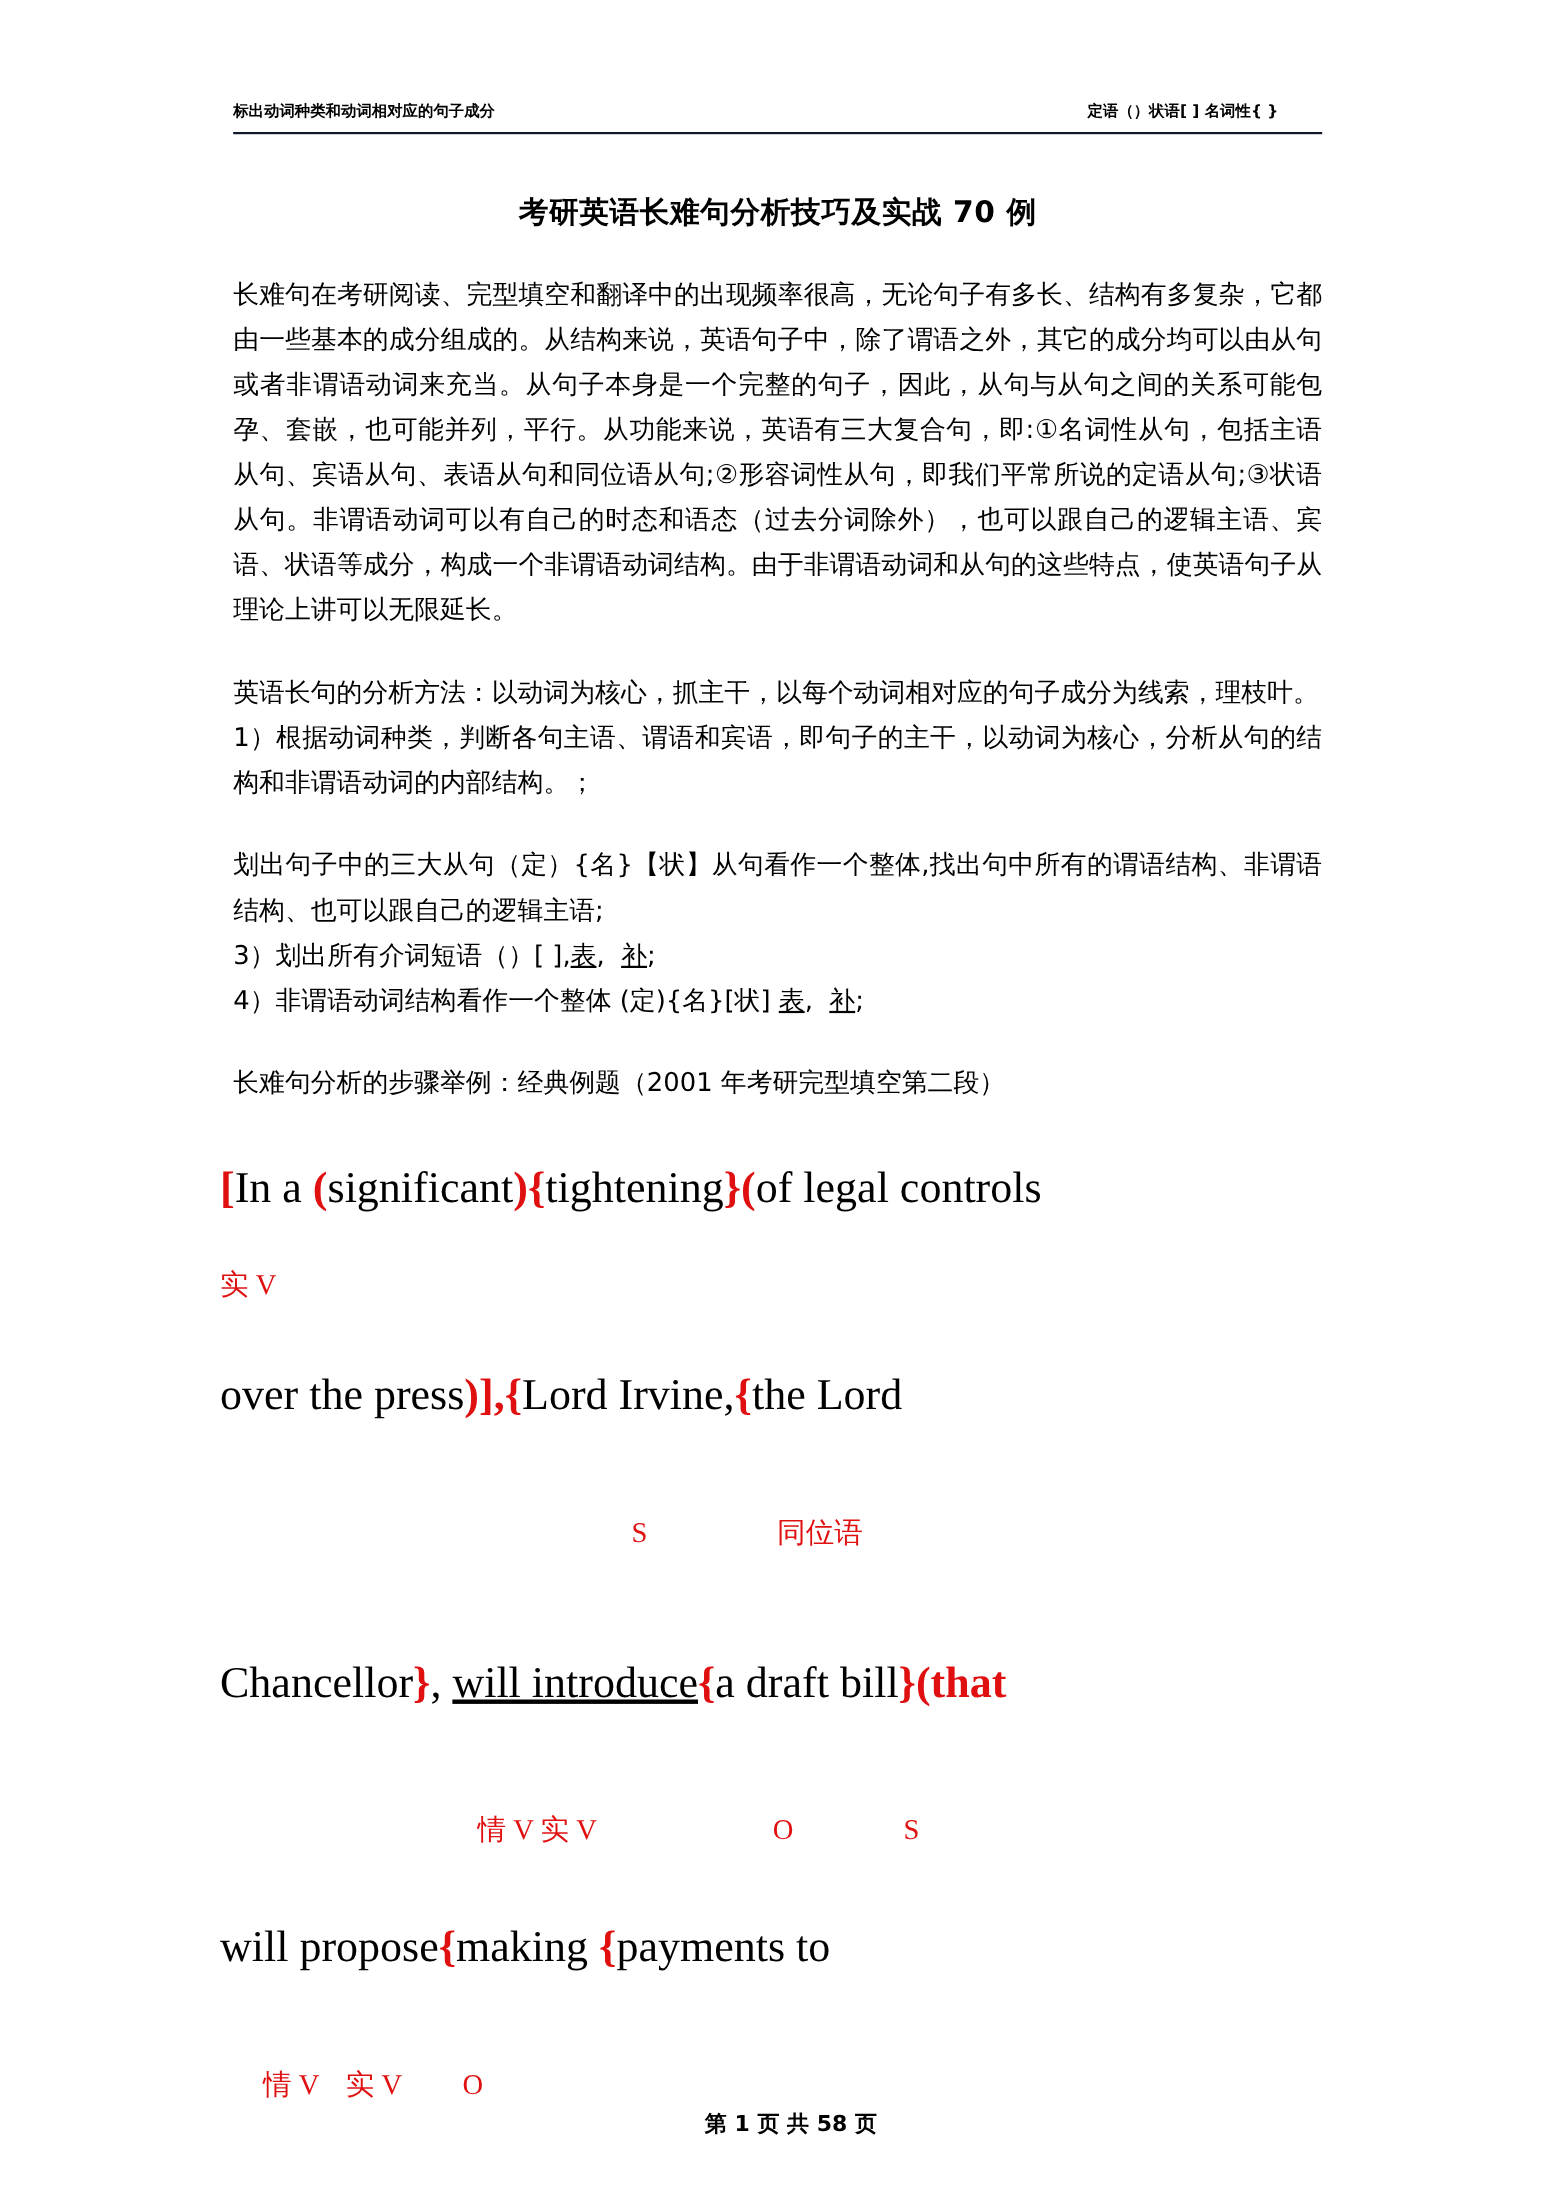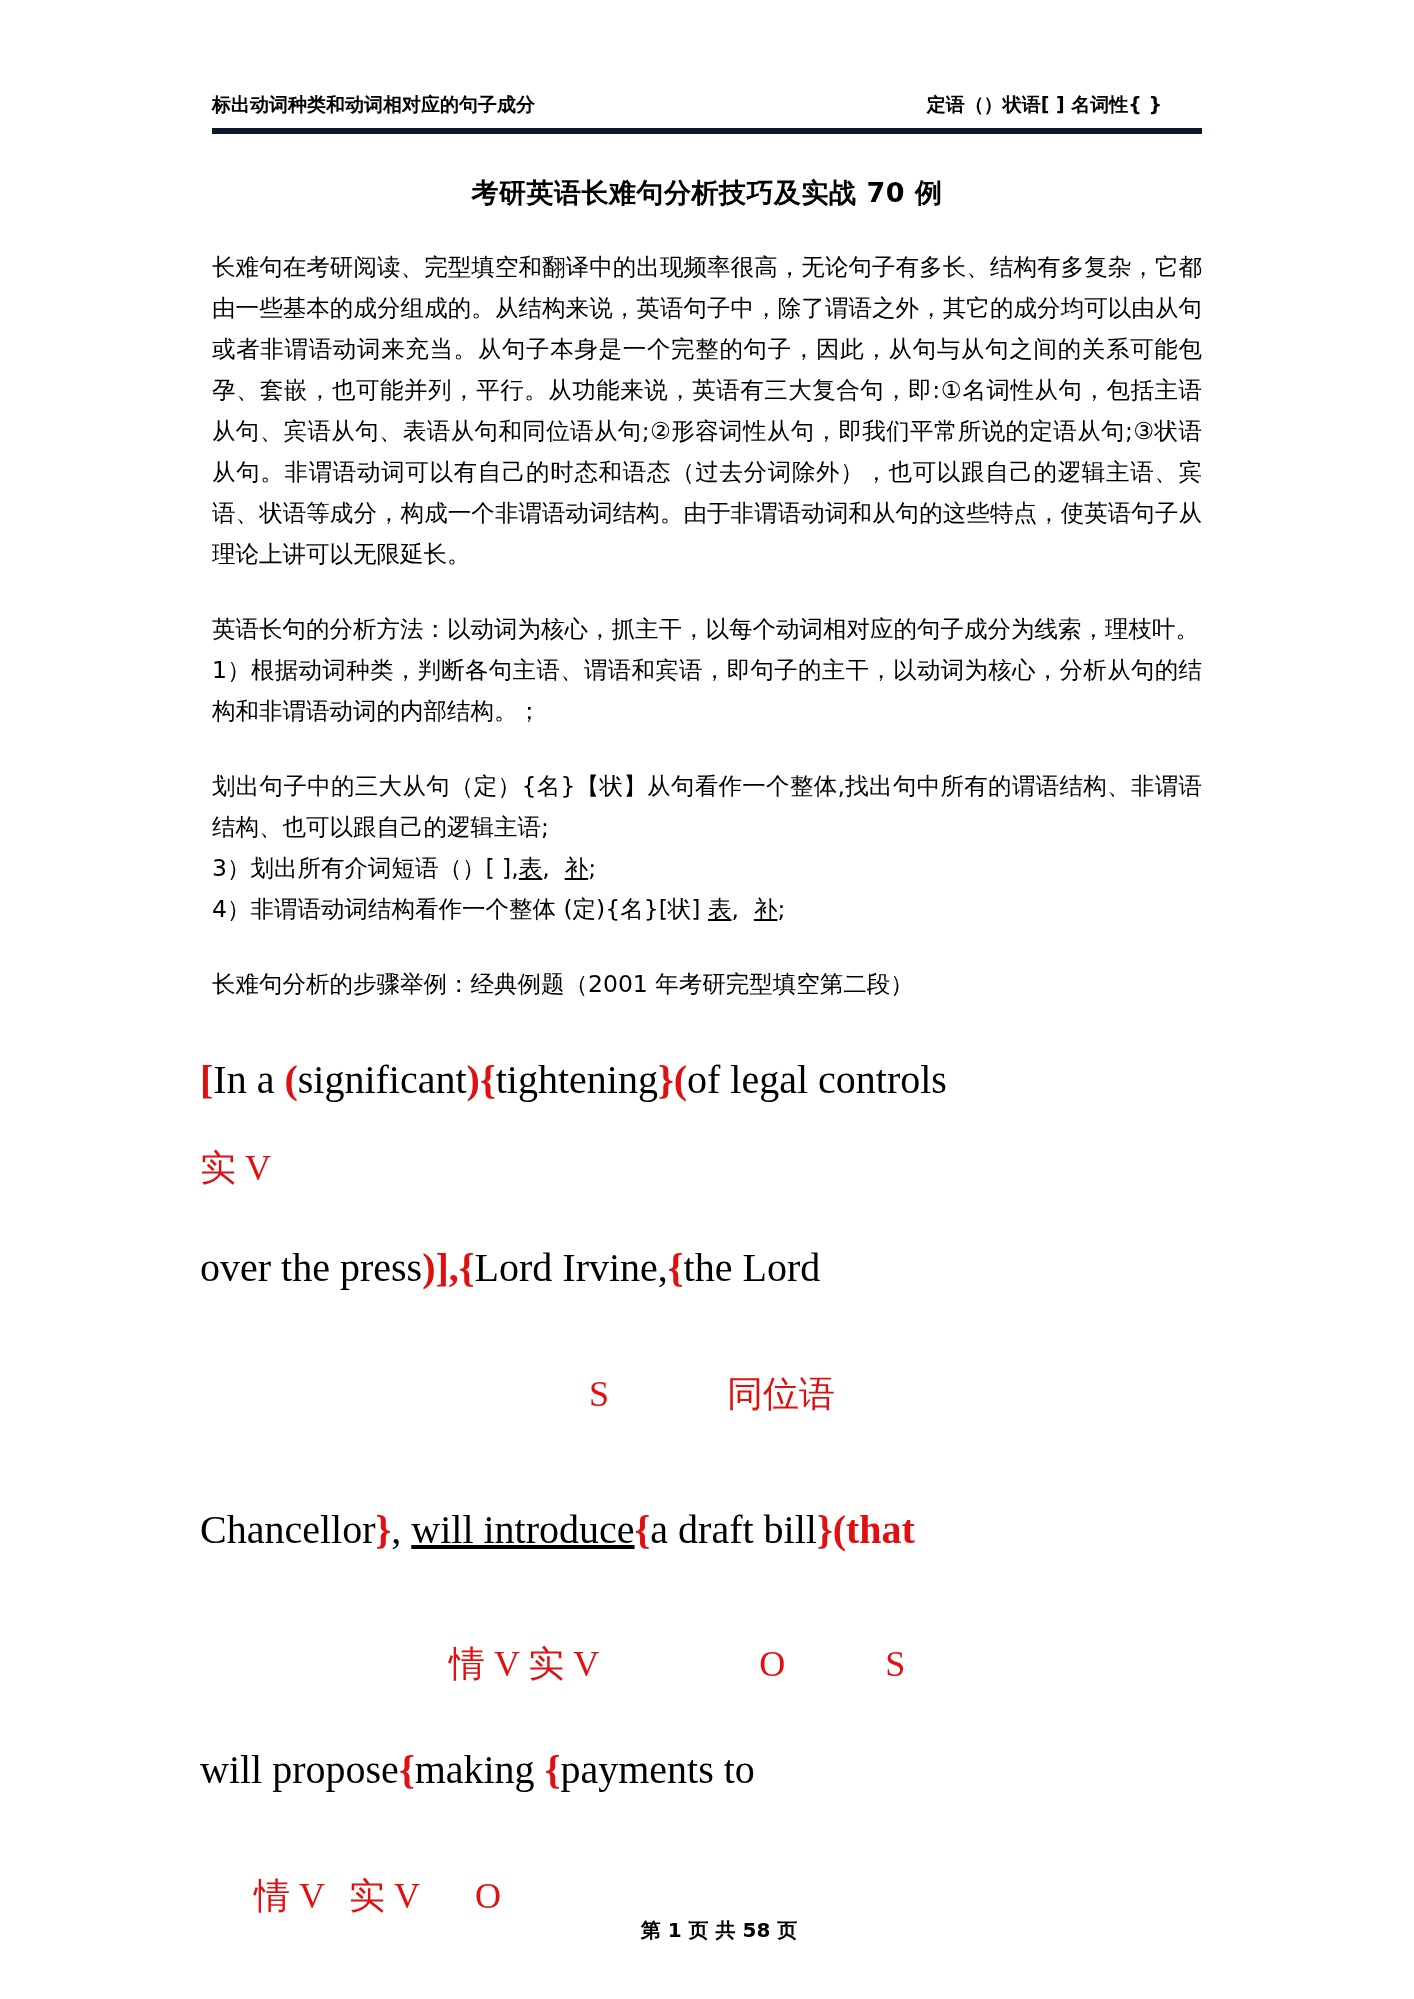--- a/index.html
+++ b/index.html
@@ -24,24 +24,24 @@
   }
   .header {
     position: absolute;
     top: 92px;
     left: 212px;
     width: 990px;
     display: flex;
     justify-content: space-between;
     align-items: flex-end;
     font-family: "DejaVu Sans", sans-serif;
-    font-size: 19px;
+    font-size: 14px;
     font-weight: bold;
     padding-bottom: 10px;
-    border-bottom: 6px solid #0f172a;
+    border-bottom: 2px solid #0f172a;
     box-sizing: border-box;
   }
   .header-left { white-space: nowrap; }
   .header-right { white-space: nowrap; padding-right: 40px; }
 
   .content {
     position: absolute;
     top: 175px;
     left: 212px;
     width: 990px;
@@ -78,21 +78,21 @@
     line-height: 46px;
     white-space: nowrap;
   }
   .a-line .red {
     color: #e01010;
     font-weight: bold;
   }
   .a-mark {
     font-family: "Liberation Serif", serif;
     color: #e01010;
-    font-size: 36px;
+    font-size: 26px;
     line-height: 42px;
     white-space: pre;
   }
   .u { text-decoration: underline; }
 
   .row { position: relative; }
 
   .arrow-wrap {
     position: absolute;
     left: 0; top: 0;

